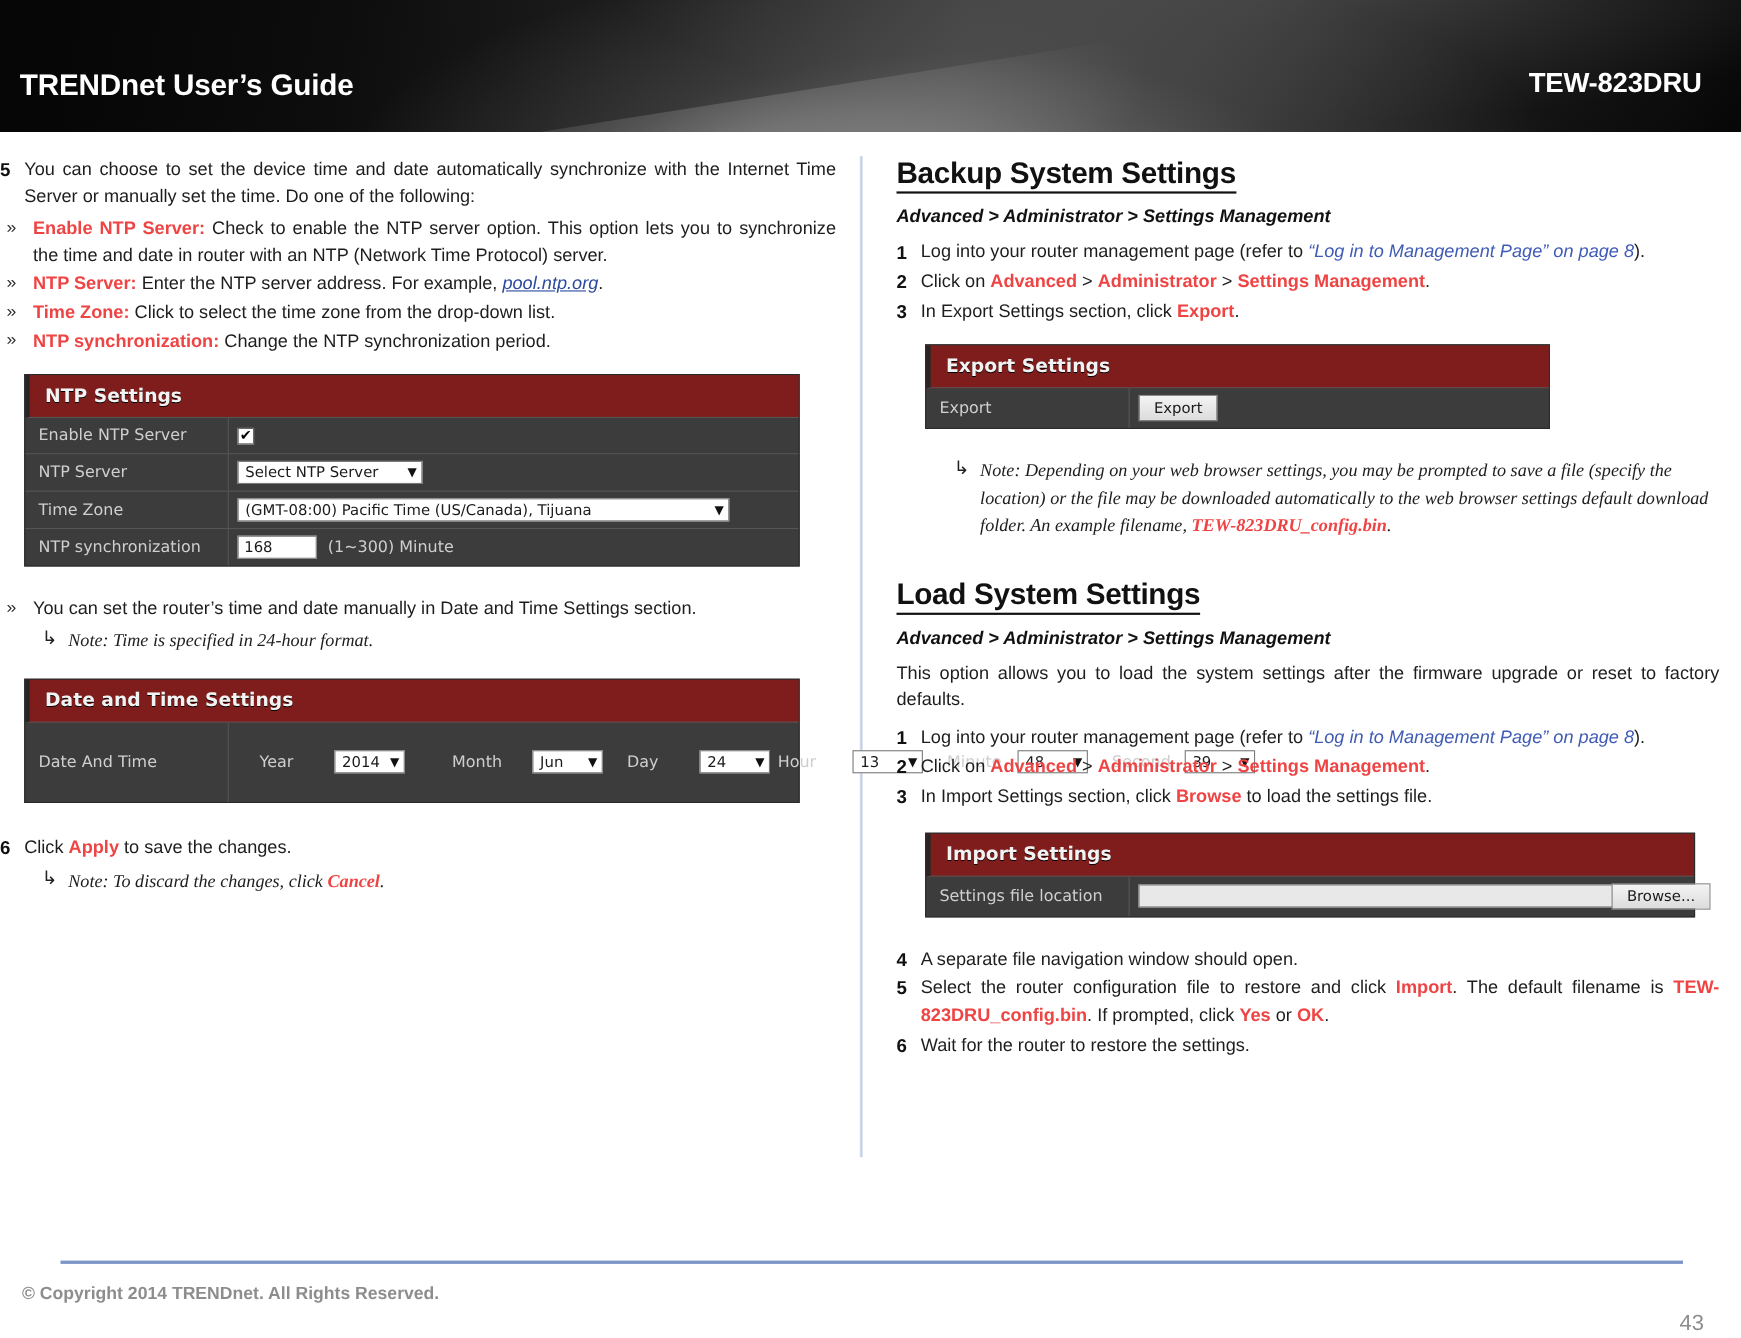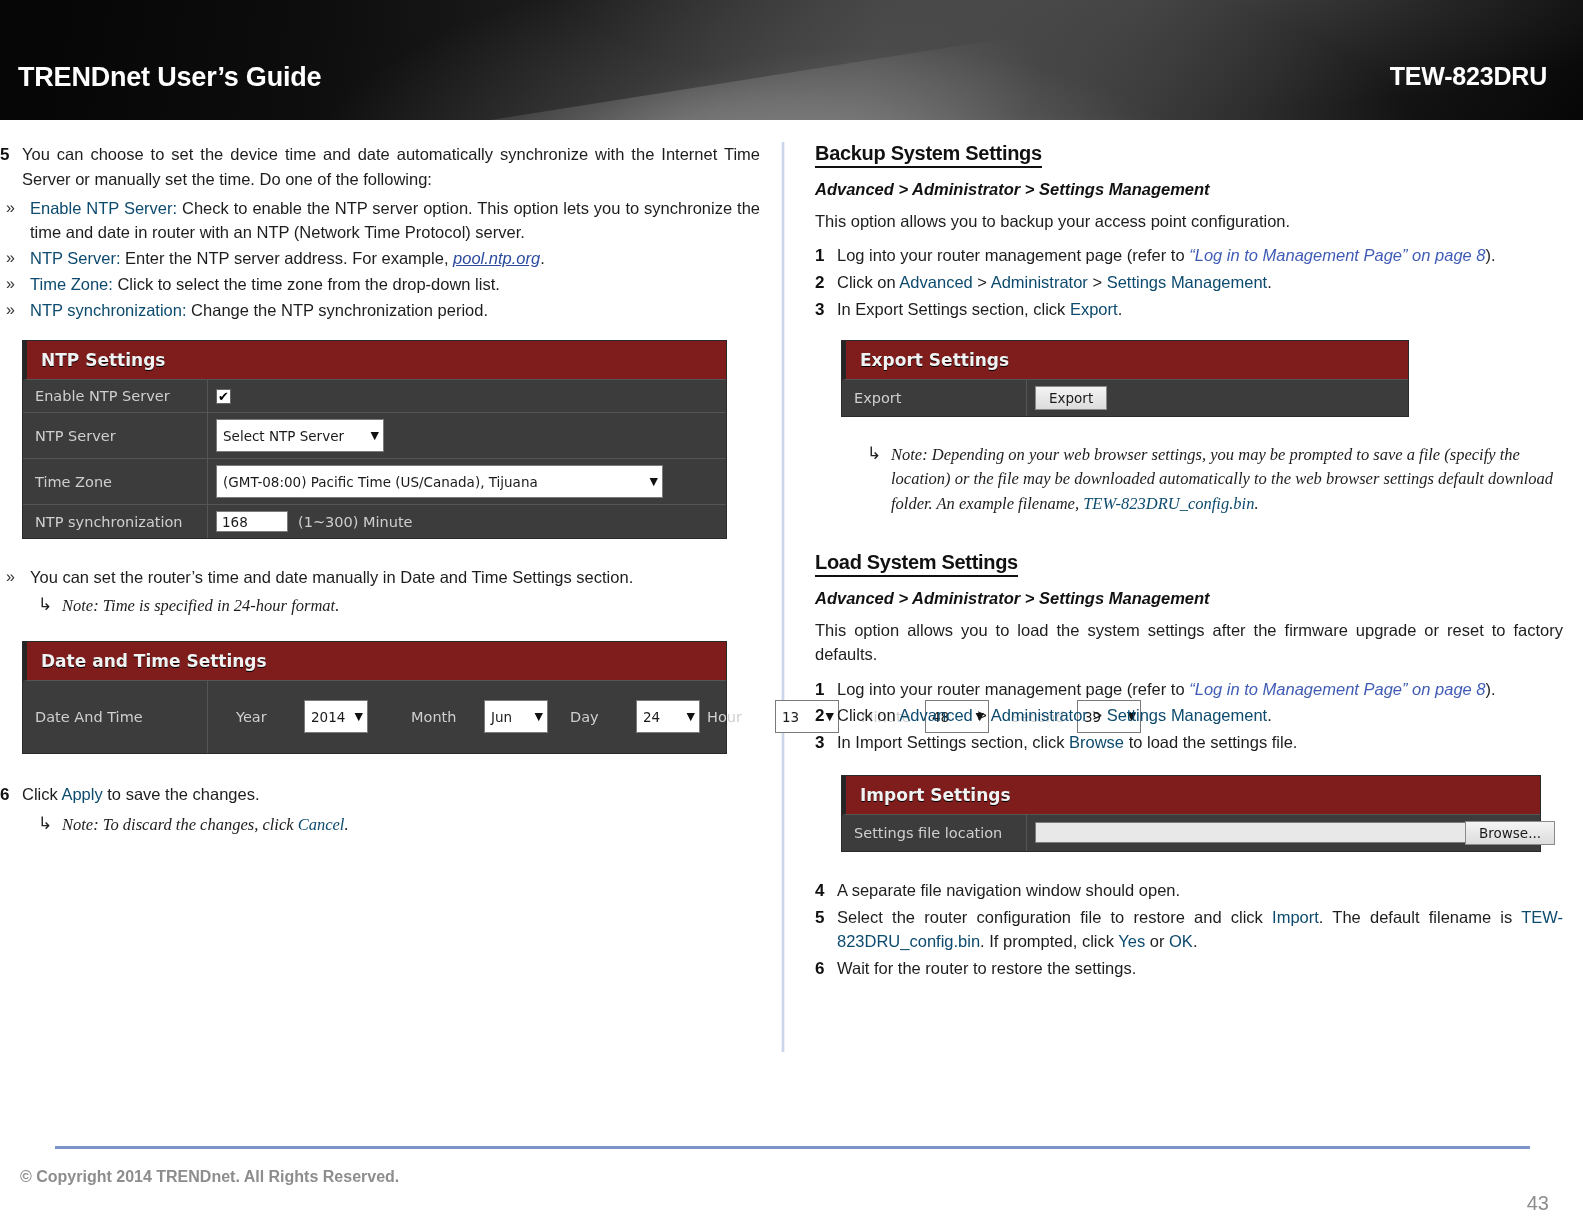--- a/index.html
+++ b/index.html
@@ -58,36 +58,36 @@
     position: absolute; left: 0; top: 0; font-weight: bold; font-size: 17px; color: #111;
   }
   .justify { text-align: justify; }
   .bullet {
     position: relative; padding-left: 30px; margin-bottom: 1px;
     font-size: 16.5px; color: #1d1d1d; line-height: 1.5;
   }
   .bullet .chev {
     position: absolute; left: 6px; top: 0px; color: #333; font-size: 16px;
   }
-  b, .b { font-weight: normal; color: #0c4a6e; }
+  b, .b { font-weight: bold; color: #ef4444; }
   .link { color: #2b4a9e; text-decoration: underline; font-style: italic; }
   .xref { color: #3f5bb5; font-style: italic; }
   .note {
     position: relative; padding-left: 26px; font-style: italic;
     font-size: 16.5px; color: #1d1d1d; line-height: 1.5;
     font-family: "Liberation Serif", serif;
   }
   .note .hook {
     position: absolute; left: 2px; top: -2px; font-style: normal;
     font-size: 17px; color: #222; font-family: "DejaVu Sans", sans-serif;
   }
   .note-serif { font-family: "Liberation Serif", serif; font-style: italic; }
 
   h2.section {
-    font-size: 20px; font-weight: bold; color: #111; margin: 0 0 12px 0;
+    font-size: 27px; font-weight: bold; color: #111; margin: 0 0 12px 0;
     border-bottom: 2px solid #111; display: inline-block; padding-bottom: 1px;
     letter-spacing: -0.3px;
   }
   .breadcrumb {
     font-size: 16.5px; font-weight: bold; font-style: italic; color: #111;
     margin-bottom: 10px;
   }
 
   
   .ui-panel {
@@ -117,21 +117,21 @@
   }
   .ui-checkbox {
     width: 15px; height: 15px; background: #fff; border: 1px solid #666;
     display: inline-flex; align-items: center; justify-content: center;
     color: #000; font-size: 13px; line-height: 1;
   }
   .ui-select {
     background: #fff; color: #1a1a1a; border: 1px solid #7a7a7a;
     font-size: 13.5px; padding: 2px 4px 2px 6px;
     display: inline-flex; align-items: center; justify-content: space-between;
-    font-family: "DejaVu Sans", sans-serif; height: 33px;
+    font-family: "DejaVu Sans", sans-serif; height: 21px;
   }
   .ui-select .cap { white-space: nowrap; }
   .ui-select .arr { margin-left: 8px; font-size: 11px; color: #111; }
   .sel-ntp { width: 168px; }
   .sel-tz { width: 447px; gap: 44px; }
   .sel-sm { width: 64px; justify-content: space-between; }
   .ui-input {
     background: #fff; color: #1a1a1a; border: 1px solid #7a7a7a;
     font-size: 13.5px; padding: 2px 5px; height: 21px; width: 72px;
     display: inline-flex; align-items: center;
@@ -304,21 +304,20 @@
       <span class="hook">↳</span>
       <span>Note: To discard the changes, click </span><b>Cancel</b><span>.</span>
     </div>
 
   </div>
 
   <div class="col-right">
 
     <h2 class="section">Backup System Settings</h2>
     <div class="breadcrumb">Advanced &gt; Administrator &gt; Settings Management</div>
-    <div class="body-text" style="margin-bottom:10px;">This option allows you to backup your access point configuration.</div>
 
     <div class="step">
       <span class="num">1</span>
       <span>Log into your router management page (refer to </span><span class="xref">“Log in to Management Page” on page 8</span><span>).</span>
     </div>
     <div class="step">
       <span class="num">2</span>
       <span>Click on </span><b>Advanced</b><span> &gt; </span><b>Administrator</b><span> &gt; </span><b>Settings Management</b><span>.</span>
     </div>
     <div class="step">

